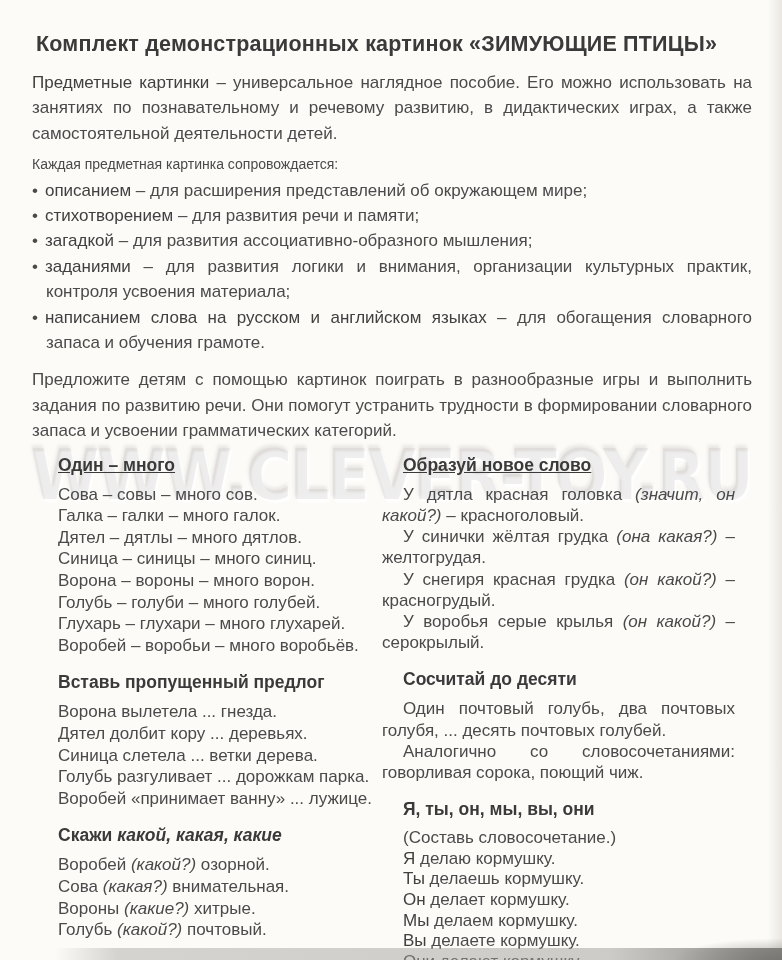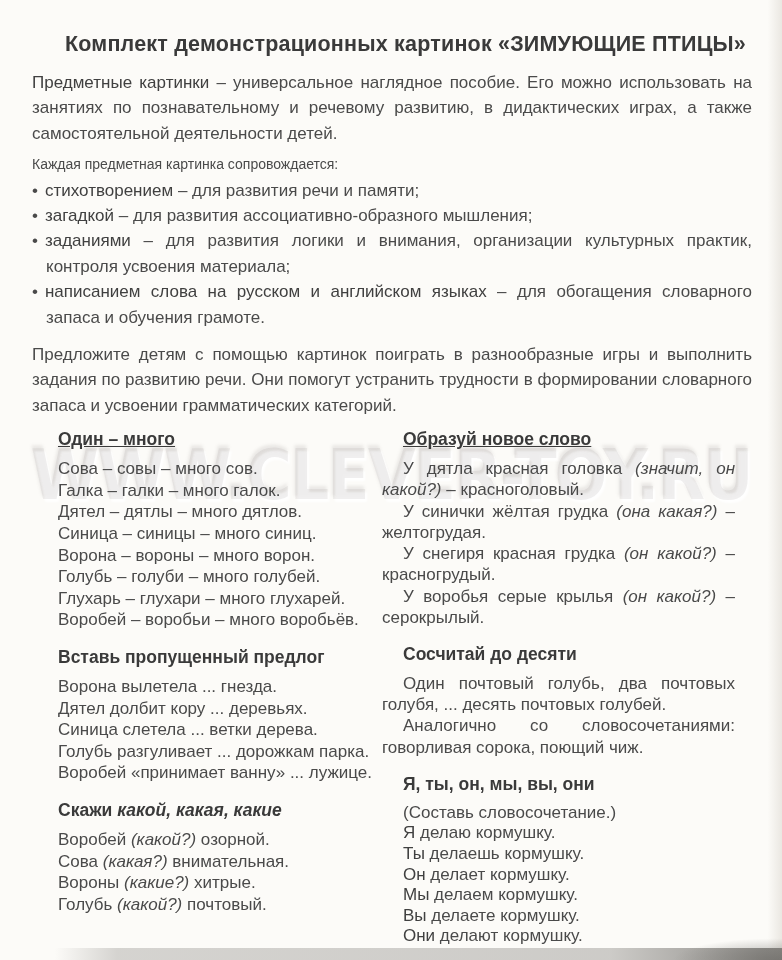--- a/index.html
+++ b/index.html
@@ -10,21 +10,21 @@
     background:#fcfbf8;
     overflow:hidden;
     font-family:"Liberation Sans","DejaVu Sans",sans-serif;
     color:#4a4a4a;
     box-sizing:border-box;
   }
   .content { position:relative; z-index:1; padding-top:30px; }
 
   h1 {
     font-size:21.5px; font-weight:bold; color:#3a3a3a;
-    text-align:right; margin:0 36px; line-height:28px;
+    text-align:left; margin:0 36px; line-height:28px;
     letter-spacing:0.2px;
   }
 
   .intro {
     font-size:17px; line-height:25.4px;
     margin:12px 30px 0 32px;
     text-align:justify;
   }
   .lead { font-size:14px; line-height:25.4px; margin:6px 30px 0 32px; }
 
@@ -95,20 +95,21 @@
 
   <div class="content">
 
     <h1>Комплект демонстрационных картинок «ЗИМУЮЩИЕ ПТИЦЫ»</h1>
 
     <p class="intro"><span class="b">Предметные картинки</span><span> – универсальное наглядное пособие. Его можно использовать на занятиях по познавательному и речевому развитию, в дидактических играх, а также самостоятельной деятельности детей.</span></p>
 
     <p class="lead">Каждая предметная картинка сопровождается:</p>
 
     <ul class="bullets">
+      <li><span class="b">описанием</span><span> – для расширения представлений об окружающем мире;</span></li>
       <li><span class="b">стихотворением</span><span> – для развития речи и памяти;</span></li>
       <li><span class="b">загадкой</span><span> – для развития ассоциативно-образного мышления;</span></li>
       <li><span class="b">заданиями</span><span> – для развития логики и внимания, организации культурных практик, контроля усвоения материала;</span></li>
       <li><span class="b">написанием слова на русском и английском языках</span><span> – для обогащения словарного запаса и обучения грамоте.</span></li>
     </ul>
 
     <p class="intro">Предложите детям с помощью картинок поиграть в разнообразные игры и выполнить задания по развитию речи. Они помогут устранить трудности в формировании словарного запаса и усвоении грамматических категорий.</p>
 
     <div class="columns">
 

